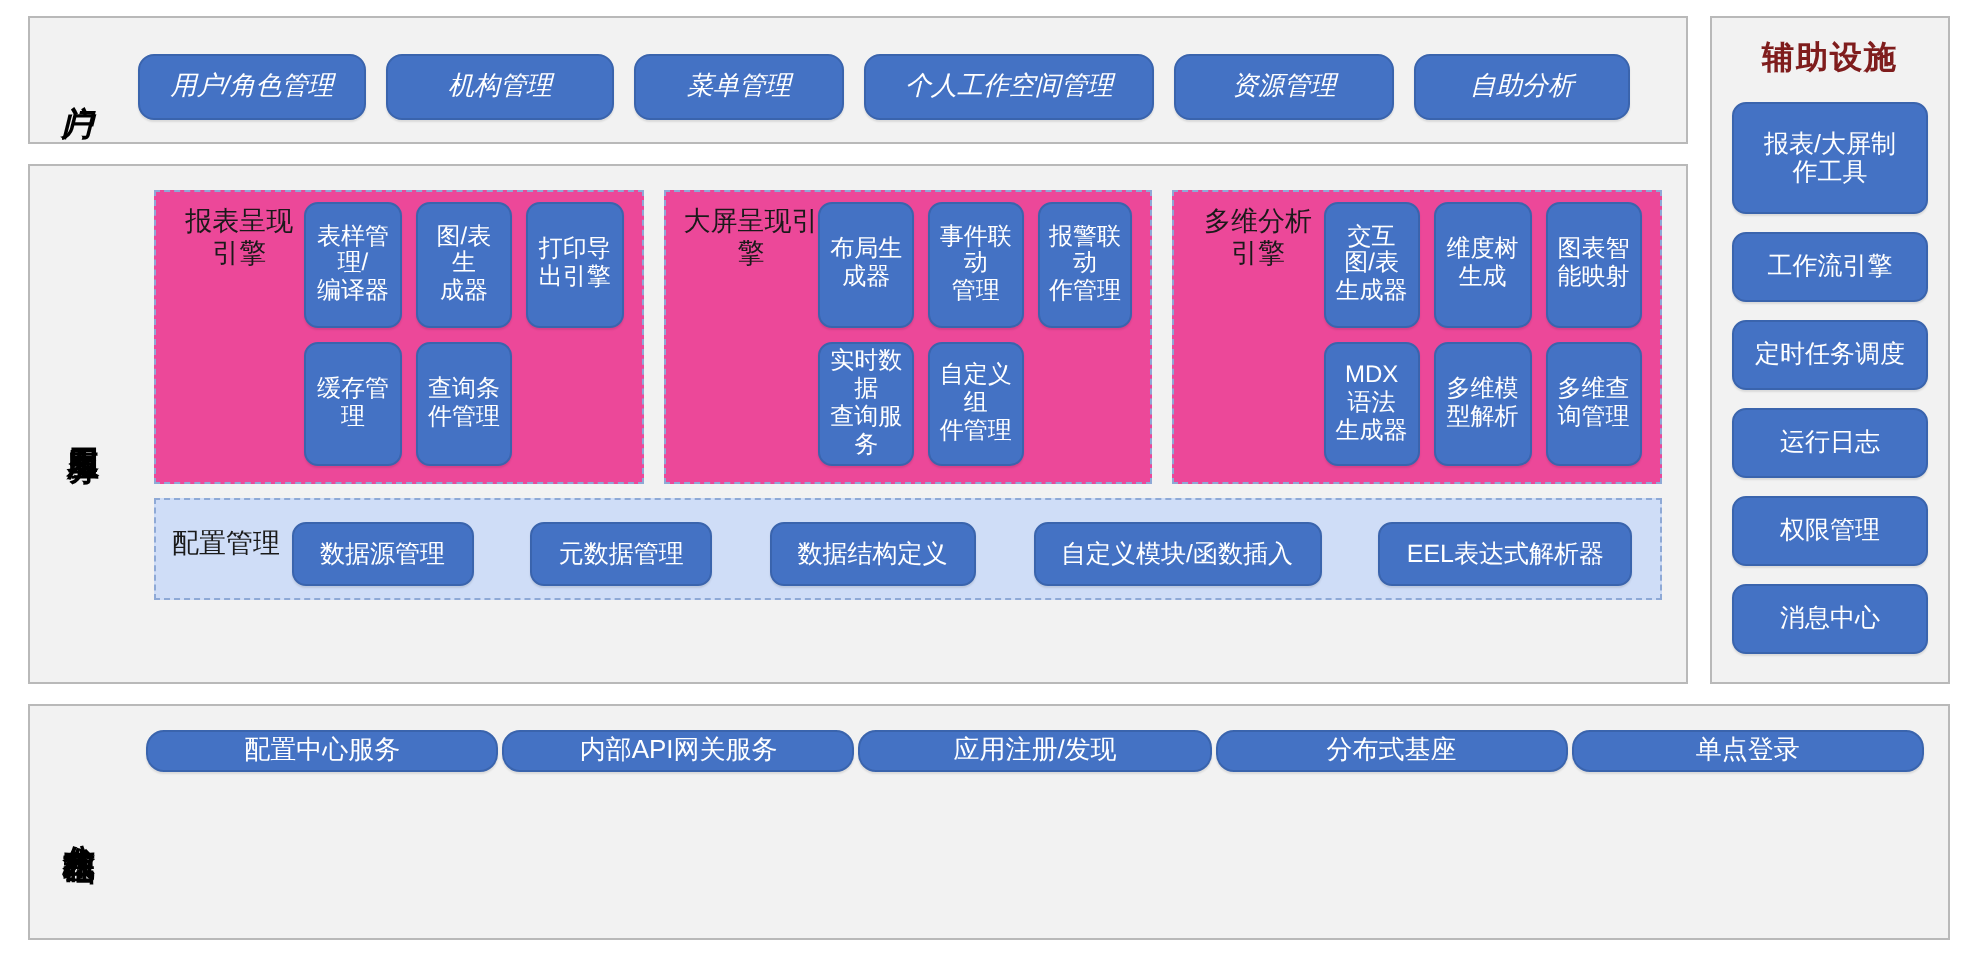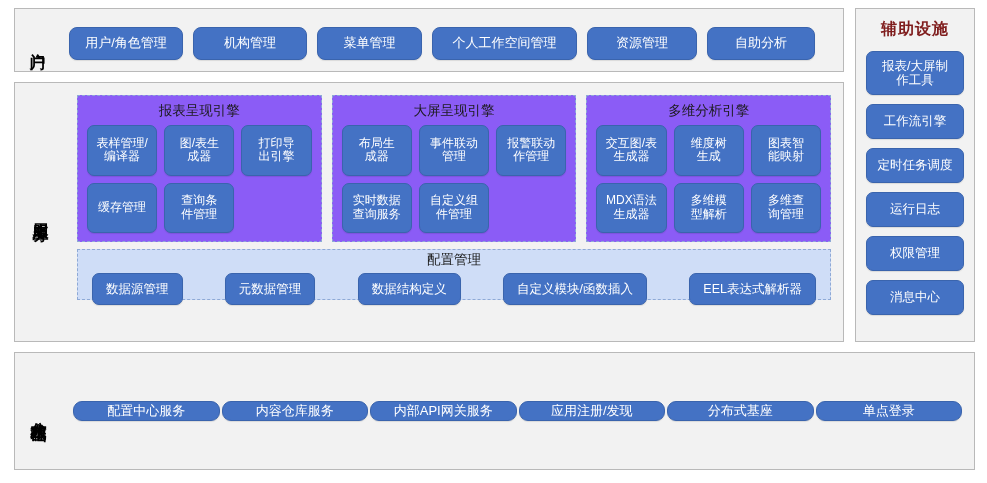--- a/index.html
+++ b/index.html
@@ -91,25 +91,25 @@
     position: absolute;
     left: 62px;
     top: 12px;
     right: 12px;
     height: 147px;
     display: flex;
     gap: 10px;
   }
   .engine {
     flex: 1 1 0;
-    background: #8b5cf6;
+    background: #ec4899;
     border: 1px dashed #8ea9d6;
     box-sizing: border-box;
     display: flex;
-    flex-direction: column;
+    flex-direction: row;
     padding: 5px 9px 8px 9px;
   }
   .engine-title {
     text-align: center;
     font-size: 13.5px;
     color: #1a1a1a;
     margin: 2px 0 6px 0;
     line-height: 1.2;
   }
   .engine-grid {
@@ -127,23 +127,23 @@
   
   .config-panel {
     position: absolute;
     left: 62px;
     top: 166px;
     right: 12px;
     height: 51px;
     background: #cfddf7;
     border: 1px dashed #8ea9d6;
     box-sizing: border-box;
-    padding: 0 8px 7px 8px;
-    display: flex;
-    flex-direction: column;
+    padding: 12px 8px 7px 8px;
+    display: flex;
+    flex-direction: row;
   }
   .config-title {
     text-align: center;
     font-size: 13.5px;
     color: #1a1a1a;
     margin: 1px 0 4px 0;
   }
   .config-row {
     flex: 1 1 auto;
     display: flex;
@@ -177,46 +177,46 @@
     flex-direction: column;
     justify-content: flex-start;
     gap: 9px;
   }
   .aux-list .btn {
     height: 35px;
     font-size: 12.5px;
     border-radius: 7px;
   }
   .aux-list .btn.tall {
-    height: 44px;
+    height: 56px;
   }
 
   
   .base-row {
     position: absolute;
     left: 58px;
     top: 12px;
     right: 12px;
     bottom: 12px;
     display: flex;
-    align-items: center;
+    align-items: flex-start;
     gap: 2px;
   }
   .base-row .btn {
     flex: 1 1 0;
     font-size: 13px;
     border-radius: 9px;
   }
 </style>
 </head>
 <body>
 
 <div class="canvas">
 
-  <div class="outer-panel" style="left:14px; top:8px; width:830px; height:64px;">
+  <div class="outer-panel" style="left:14px; top:8px; width:830px; height:64px;font-style:italic;">
     <div class="side-label" style="width:44px;">
       <span class="vtxt">门户</span>
     </div>
     <div class="portal-row">
       <div class="btn" style="width:114px;">用户/角色管理</div>
       <div class="btn" style="width:114px;">机构管理</div>
       <div class="btn" style="width:105px;">菜单管理</div>
       <div class="btn" style="width:145px;">个人工作空间管理</div>
       <div class="btn" style="width:110px;">资源管理</div>
       <div class="btn" style="width:108px;">自助分析</div>
@@ -304,21 +304,20 @@
       <div class="btn">消息中心</div>
     </div>
   </div>
 
   <div class="outer-panel" style="left:14px; top:352px; width:961px; height:118px;">
     <div class="side-label" style="width:46px;">
       <span class="vtxt">分布式基础</span>
     </div>
     <div class="base-row">
       <div class="btn">配置中心服务</div>
-      <div class="btn">内容仓库服务</div>
       <div class="btn">内部API网关服务</div>
       <div class="btn">应用注册/发现</div>
       <div class="btn">分布式基座</div>
       <div class="btn">单点登录</div>
     </div>
   </div>
 
 </div>
 
 </body></html>

